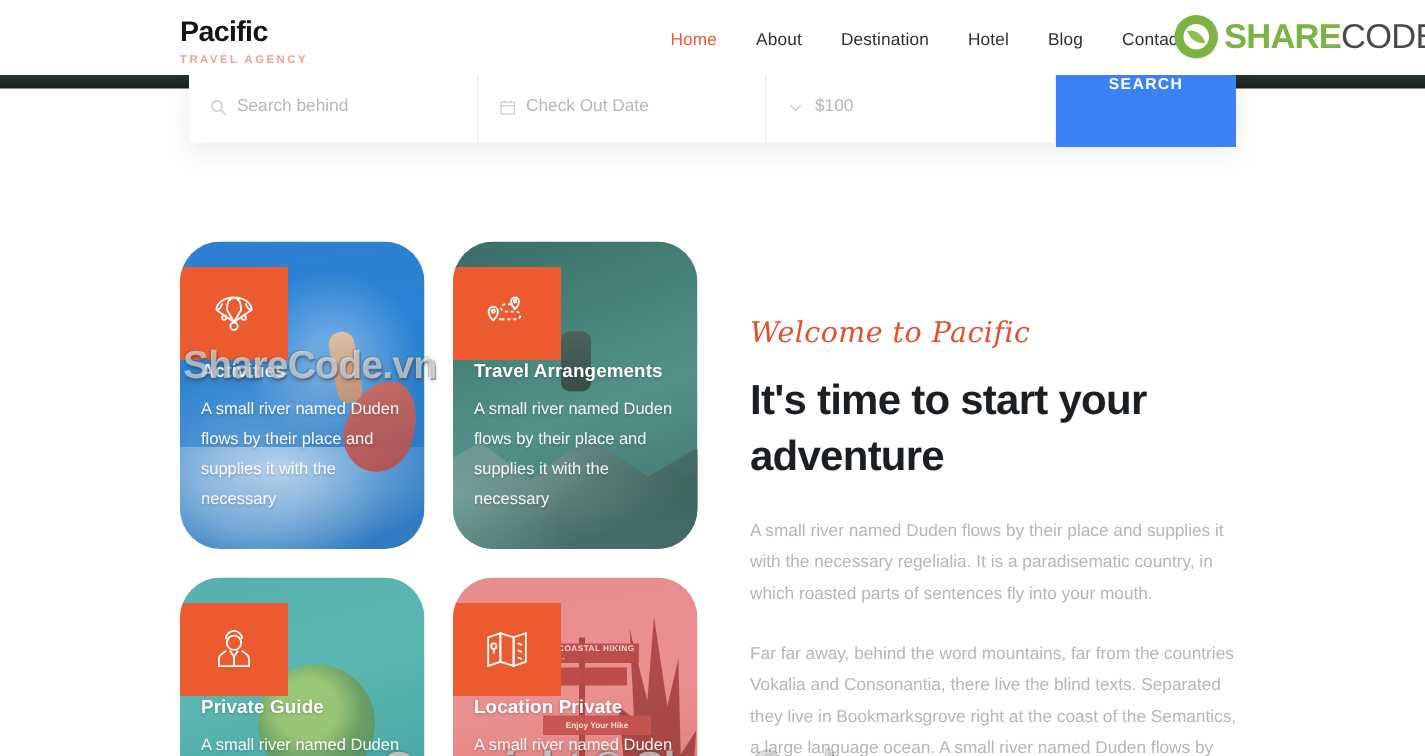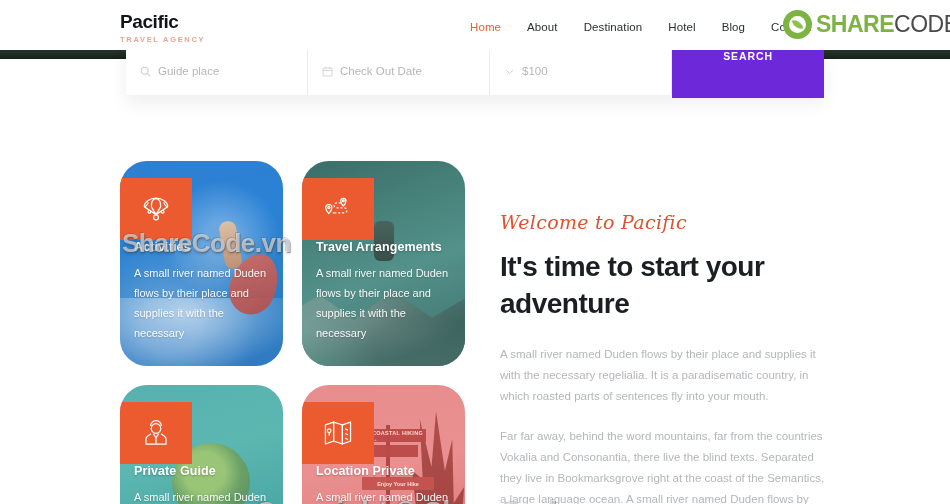--- a/index.html
+++ b/index.html
@@ -20,21 +20,21 @@
   .logo-title {
     font-size:19px; font-weight:bold; color:#111418;
     letter-spacing:-0.4px; line-height:20px;
   }
   .logo-sub {
     font-size:7.5px; font-weight:bold; color:#e8a393;
     letter-spacing:1.7px; margin-top:3px;
   }
 
   .nav {
-    position:absolute; left:470px; top:21px;
+    position:absolute; left:447px; top:21px;
     display:flex; gap:26px; align-items:flex-end;
   }
   .nav-item {
     font-size:11.5px; color:#2b2f33; letter-spacing:0.1px;
     cursor:pointer; white-space:nowrap;
   }
   .nav-item.active { color:#ec5b30; }
 
   
   .sc-logo {
@@ -75,21 +75,21 @@
     box-shadow:0 8px 18px rgba(0,0,0,0.07);
   }
   .s-field {
     flex:1; display:flex; align-items:center; gap:7px;
     padding:0 14px; border-right:1px solid #ececec;
     font-size:11.5px; color:#b7b7b7; cursor:text;
   }
   .s-field:nth-child(4){ border-right:none; }
   .s-icon { flex:none; color:#cfcfcf; display:flex; align-items:center; }
   .search-btn {
-    width:152px; background:#6d28d9; color:#ffffff;
+    width:120px; background:#3b82f6; color:#ffffff;
     font-size:10.5px; font-weight:bold; letter-spacing:0.9px;
     display:flex; align-items:flex-start; justify-content:center;
     padding-top:4px; cursor:pointer; flex:none;
     margin-top:-1px; height:52px;
   }
 
   
   .main { position:absolute; top:95px; left:0; width:950px; height:409px; }
 
   .cards {
@@ -256,21 +256,21 @@
 
 <div class="searchbar">
 
   <div class="s-field">
     <span class="s-icon">
       <svg width="11" height="11" viewBox="0 0 16 16" fill="none" stroke="currentColor" stroke-width="1.5">
         <circle cx="6.8" cy="6.8" r="5"></circle>
           <line x1="10.6" y1="10.6" x2="15" y2="15"></line>
       </svg>
     </span>
-    <span>Guide place</span>
+    <span>Search behind</span>
   </div>
 
 
   <div class="s-field">
     <span class="s-icon">
       <svg width="11" height="11" viewBox="0 0 16 16" fill="none" stroke="currentColor" stroke-width="1.3">
         <rect x="1.5" y="3" width="13" height="11.5" rx="1"></rect>
           <line x1="1.5" y1="6.5" x2="14.5" y2="6.5"></line>
         <line x1="4.8" y1="1.3" x2="4.8" y2="4.2"></line>
           <line x1="11.2" y1="1.3" x2="11.2" y2="4.2"></line>

